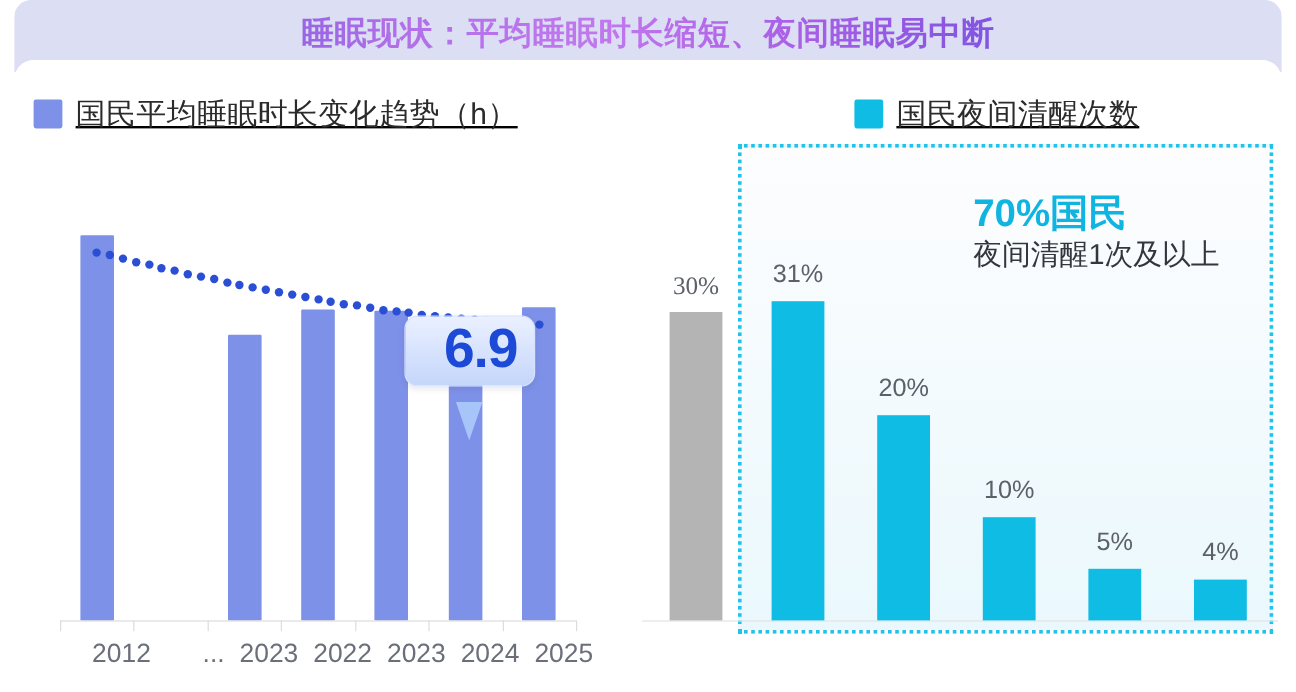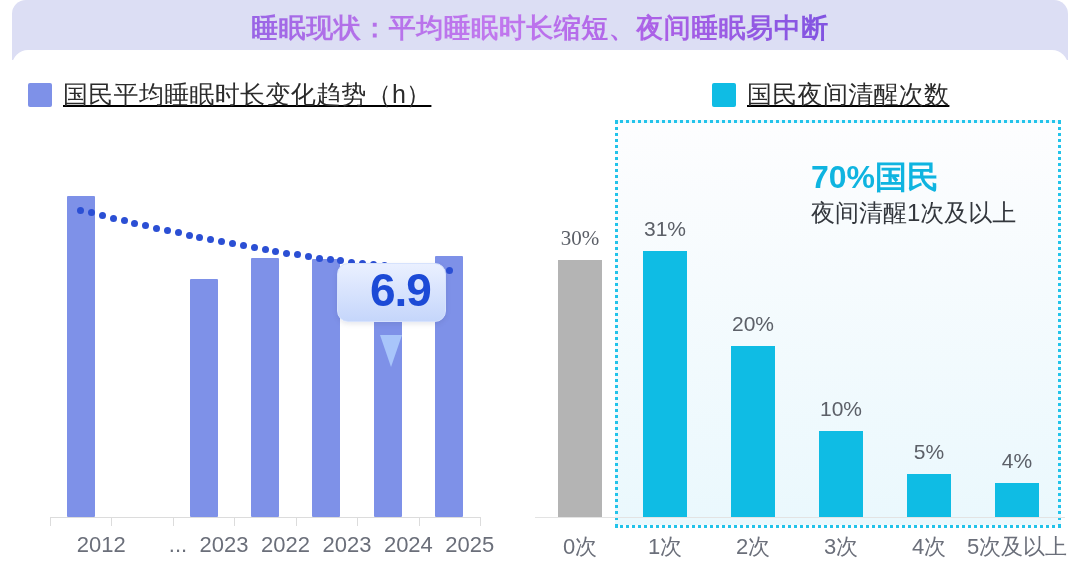--- a/index.html
+++ b/index.html
@@ -221,23 +221,15 @@
         <div class="rlabel" style="left: 261px; top: 277px;">10%</div>
         <div class="rbar cyan" style="left: 372px; height: 43px; bottom: 43px; background: rgb(15, 188, 228);"></div>
         <div class="rlabel" style="left: 349px; top: 320px;">5%</div>
         <div class="rbar cyan" style="left: 460px; height: 34px; bottom: 43px; background: rgb(15, 188, 228);"></div>
         <div class="rlabel" style="left: 437px; top: 329px;">4%</div>
       </div>
     <div class="annot">
       <div class="big">70%国民</div>
       <div class="sub">夜间清醒1次及以上</div>
     </div>
-    <div class="xlabels" id="right-xlabels">
-        <span style="left: -10px; width: 110px;">0次</span>
-        <span style="left: 75px; width: 110px;">1次</span>
-        <span style="left: 163px; width: 110px;">2次</span>
-        <span style="left: 251px; width: 110px;">3次</span>
-        <span style="left: 339px; width: 110px;">4次</span>
-        <span style="left: 427px; width: 110px;">5次及以上</span>
-      </div>
   </div>
 
 </div>
 
 </body></html>

